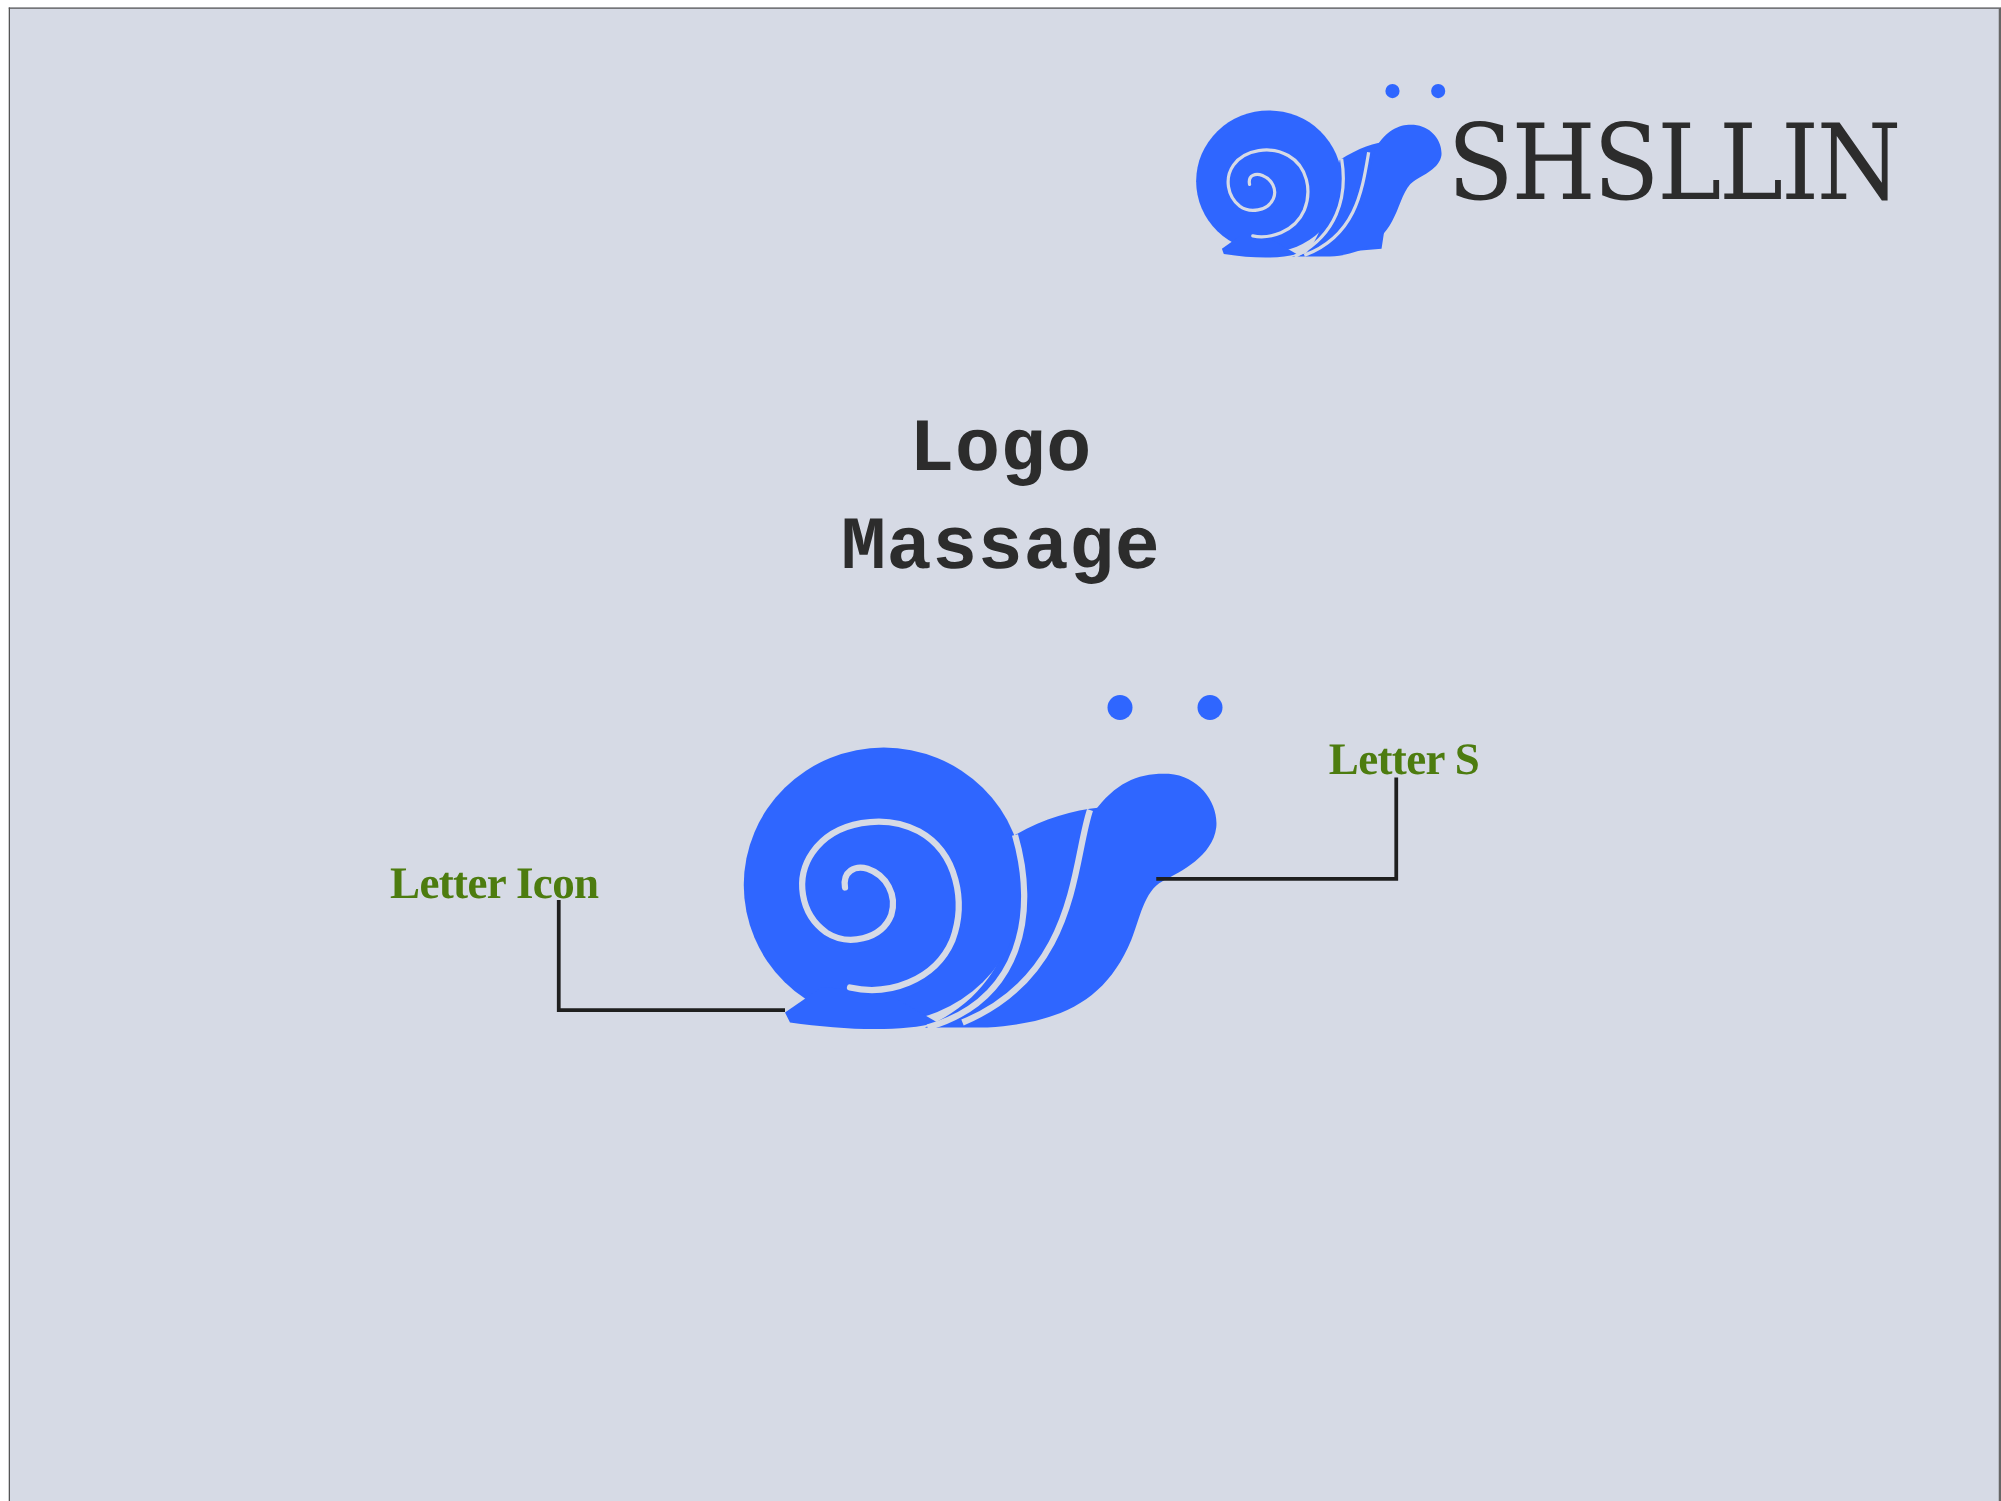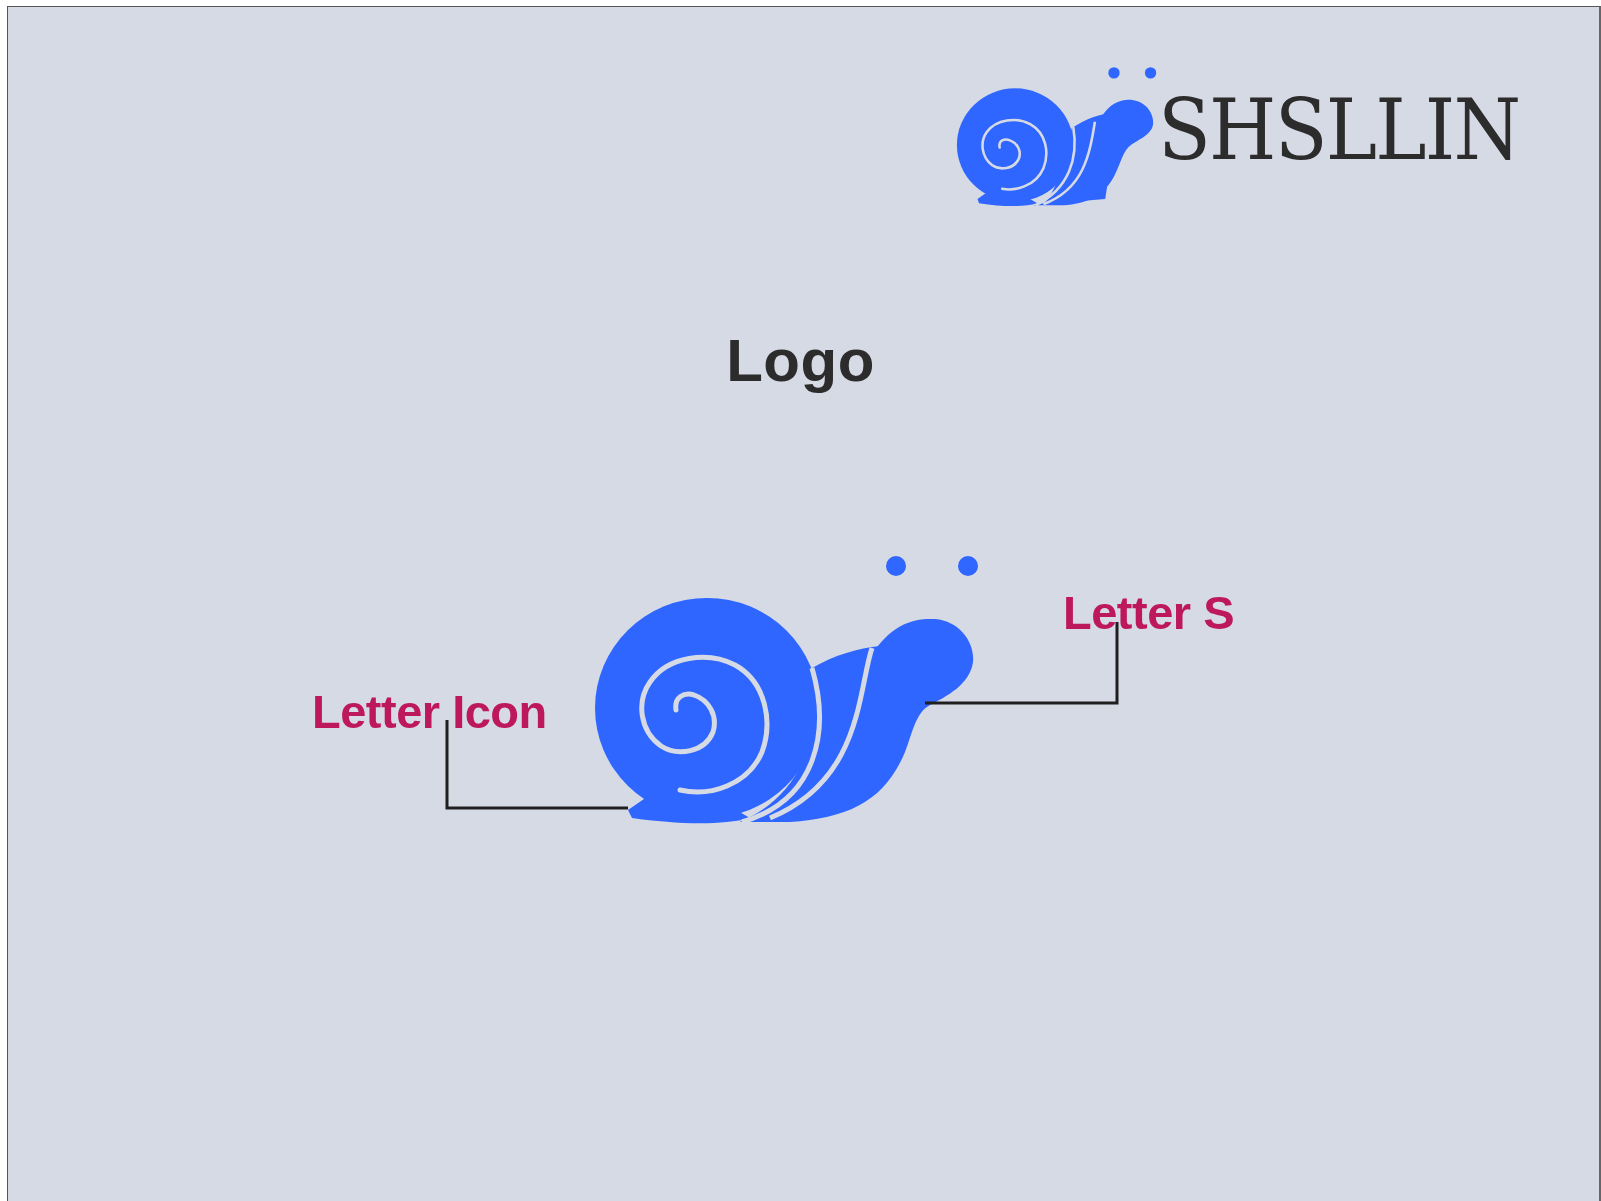--- a/index.html
+++ b/index.html
@@ -6,25 +6,25 @@
   body { width:1601px; height:1201px; position:relative; overflow:hidden;
          font-family:"Liberation Sans", sans-serif; }
   .canvas { position:absolute; left:7px; top:6px; width:1594px; height:1195px;
             background:#d6dae5; border-left:1px solid #555; border-top:1px solid #555;
             border-right:2px solid #666; box-sizing:border-box; }
   .abs { position:absolute; }
   .wordmark { left:1158px; top:88px; font-family:"DejaVu Serif", serif; font-size:84px;
               letter-spacing:-2px; color:#2c2c2c; font-weight:400; line-height:1;
               transform:scaleX(0.92); transform-origin:left top; }
   .title { left:0; width:1601px; text-align:center; color:#2c2c2c; font-weight:700;
-           font-family:Liberation Sans, sans-serif; font-size:60px; line-height:78px;
+           font-family:Liberation Mono, monospace; font-size:60px; line-height:78px;
            top:322px; letter-spacing:0.5px; }
   .title .line { display:block; }
-  .label { color:#be185d; font-weight:700; font-family:Liberation Sans, sans-serif;
-           font-size:47px; line-height:1; letter-spacing:-0.5px; }
+  .label { color:#4d7c0f; font-weight:700; font-family:Liberation Serif, serif;
+           font-size:36px; line-height:1; letter-spacing:-0.5px; }
   .lbl-snail { left:312px; top:688px; }
   .lbl-letter { left:1063px; top:589px; }
   svg { position:absolute; left:0; top:0; }
 </style>
 </head>
 <body>
 
 <div class="canvas"></div>
 
 <svg width="1601" height="1201" viewBox="0 0 1601 1201">
@@ -60,16 +60,17 @@
   </g>
 
   <polyline points="447,720 447,808 628,808" stroke="#1f1f1f" stroke-width="3" fill="none"></polyline>
   <polyline points="1117,622 1117,703 925,703" stroke="#1f1f1f" stroke-width="3" fill="none"></polyline>
 </svg>
 
 <div class="abs wordmark">SHSLLIN</div>
 
 <div class="abs title">
   <span class="line">Logo</span>
+  <span class="line">Massage</span>
 </div>
 
 <div class="abs label lbl-snail">Letter Icon</div>
 <div class="abs label lbl-letter">Letter S</div>
 
 </body></html>

